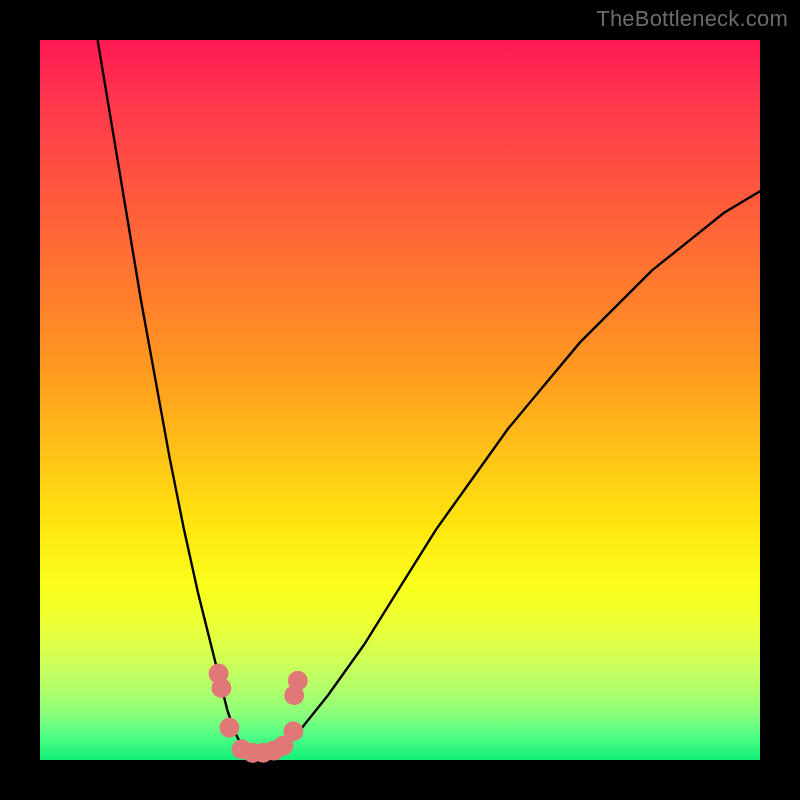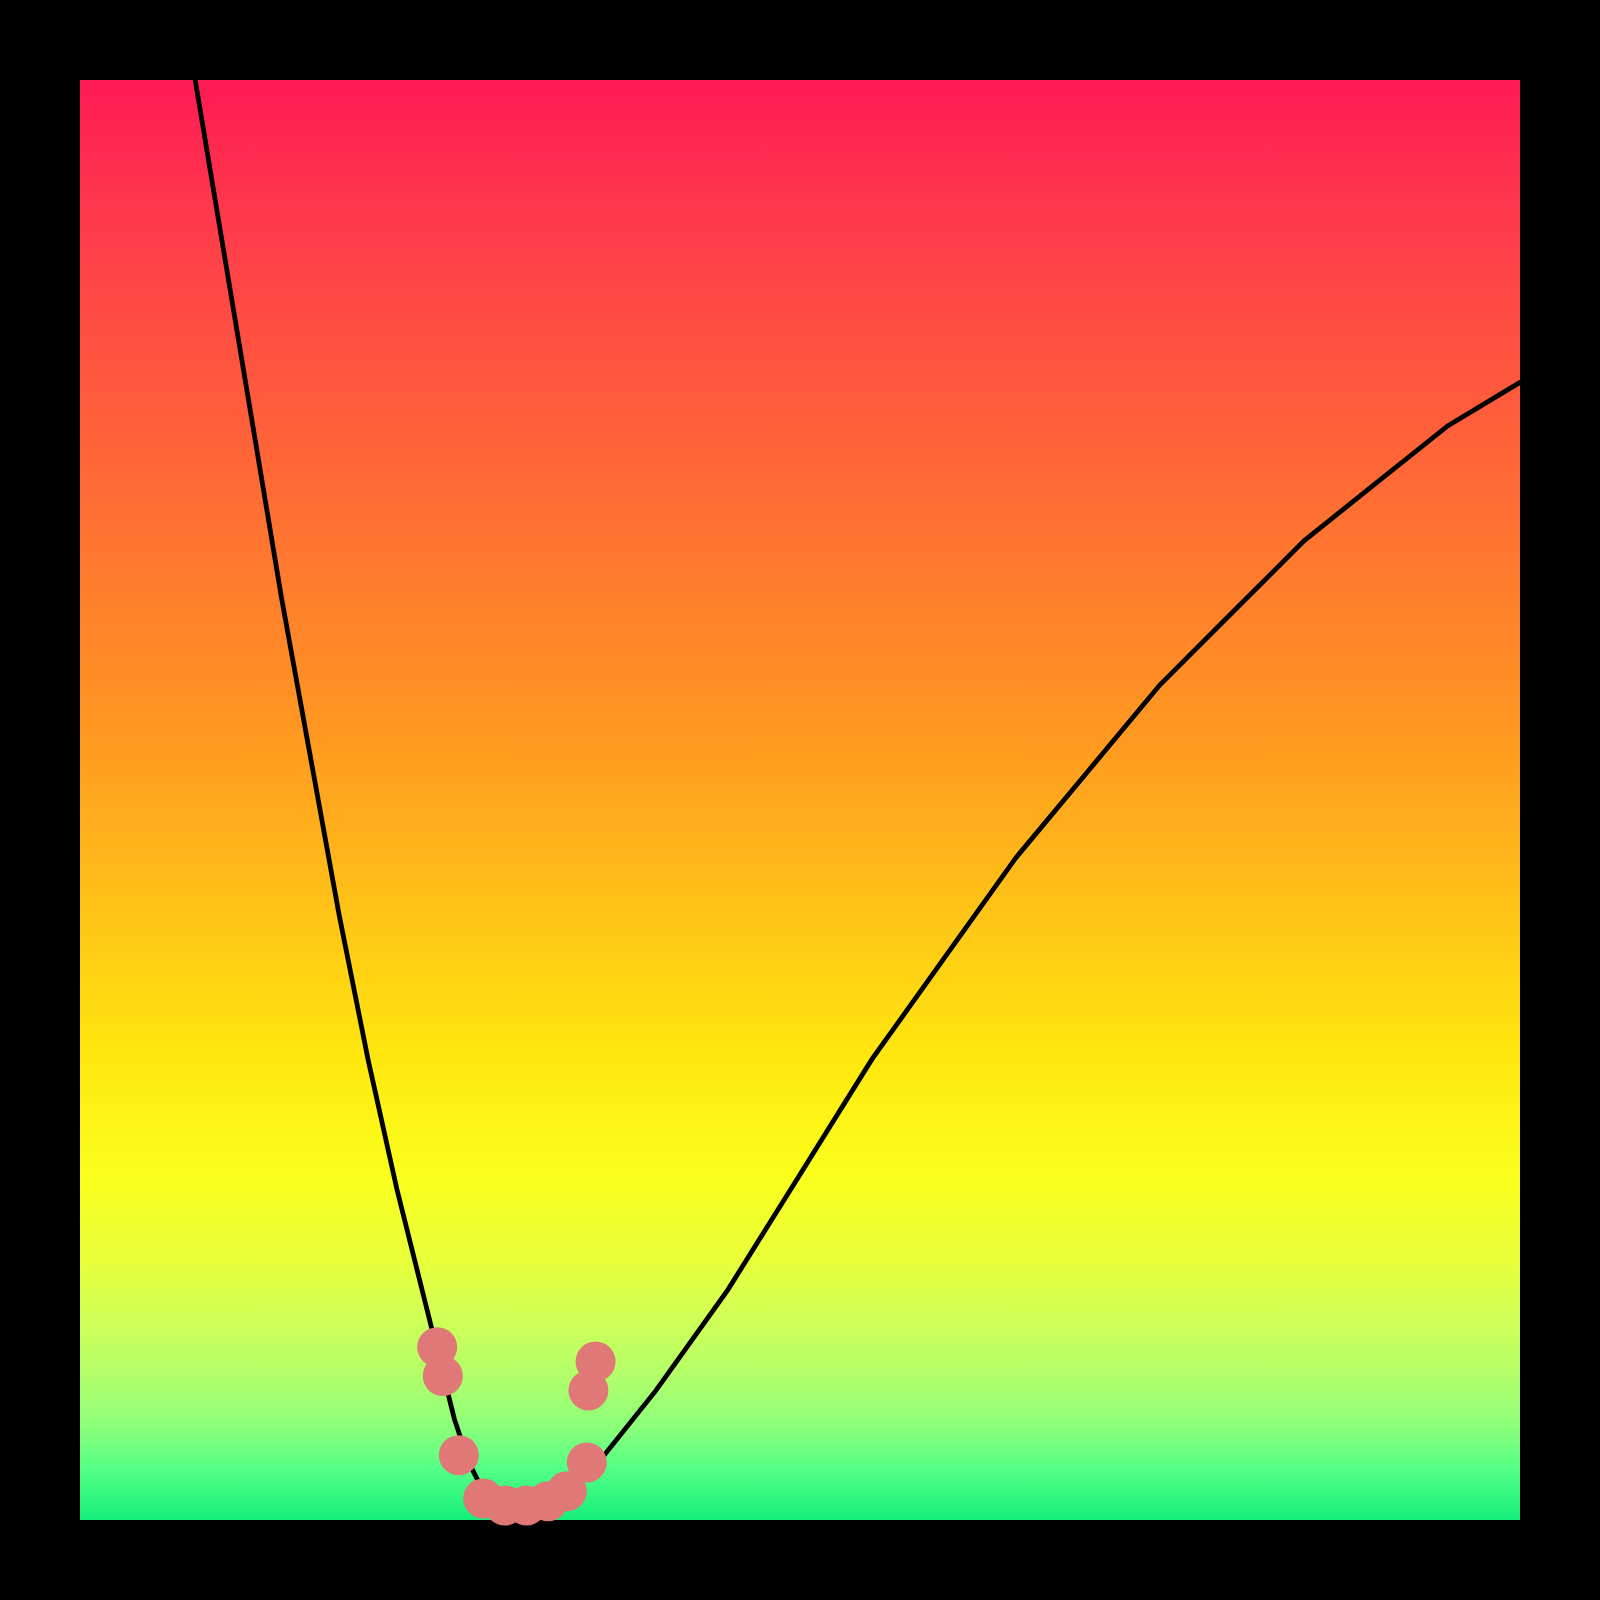--- a/index.html
+++ b/index.html
@@ -58,20 +58,21 @@
     top: 0;
     width: 720px;
     height: 720px;
     overflow: visible;
   }
 </style>
 </head>
 <body>
 
 <div class="frame">
+  <div class="watermark">TheBottleneck.com</div>
 
   <div class="plot">
     <svg class="curve" viewBox="0 0 720 720">
       <path id="curve-path" fill="none" stroke="#000" stroke-width="2.4" stroke-linecap="round" d="M57.6 0.0 L72.0 86.4 L86.4 172.8 L100.8 259.2 L115.2 338.4 L129.6 417.6 L144.0 489.6 L158.4 554.4 L172.8 612.0 L180.0 640.8 L187.2 669.6 L194.4 691.2 L201.6 705.6 L208.8 712.8 L216.0 712.8 L230.4 712.8 L244.8 705.6 L259.2 691.2 L288.0 655.2 L324.0 604.8 L360.0 547.2 L396.0 489.6 L432.0 439.2 L468.0 388.8 L504.0 345.6 L540.0 302.4 L576.0 266.4 L612.0 230.4 L648.0 201.6 L684.0 172.8 L720.0 151.2"></path>
       <g id="marker-group">
           <circle cx="178.6" cy="633.6" r="10" fill="#e07878"></circle>
           <circle cx="181.4" cy="648.0" r="10" fill="#e07878"></circle>
           <circle cx="189.4" cy="687.6" r="10" fill="#e07878"></circle>
           <circle cx="201.6" cy="709.2" r="10" fill="#e07878"></circle>
           <circle cx="212.4" cy="712.8" r="10" fill="#e07878"></circle>

